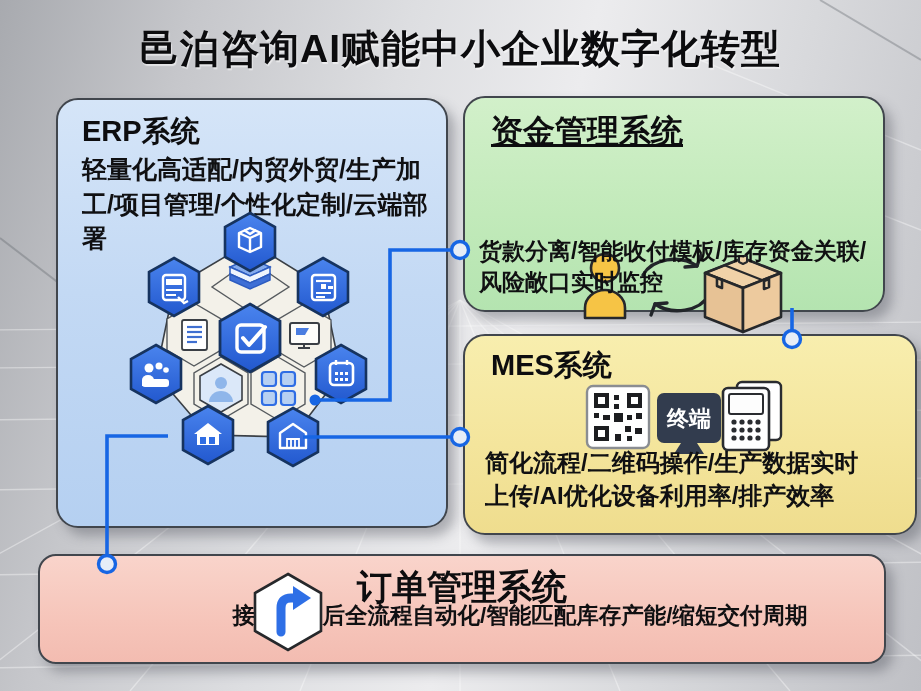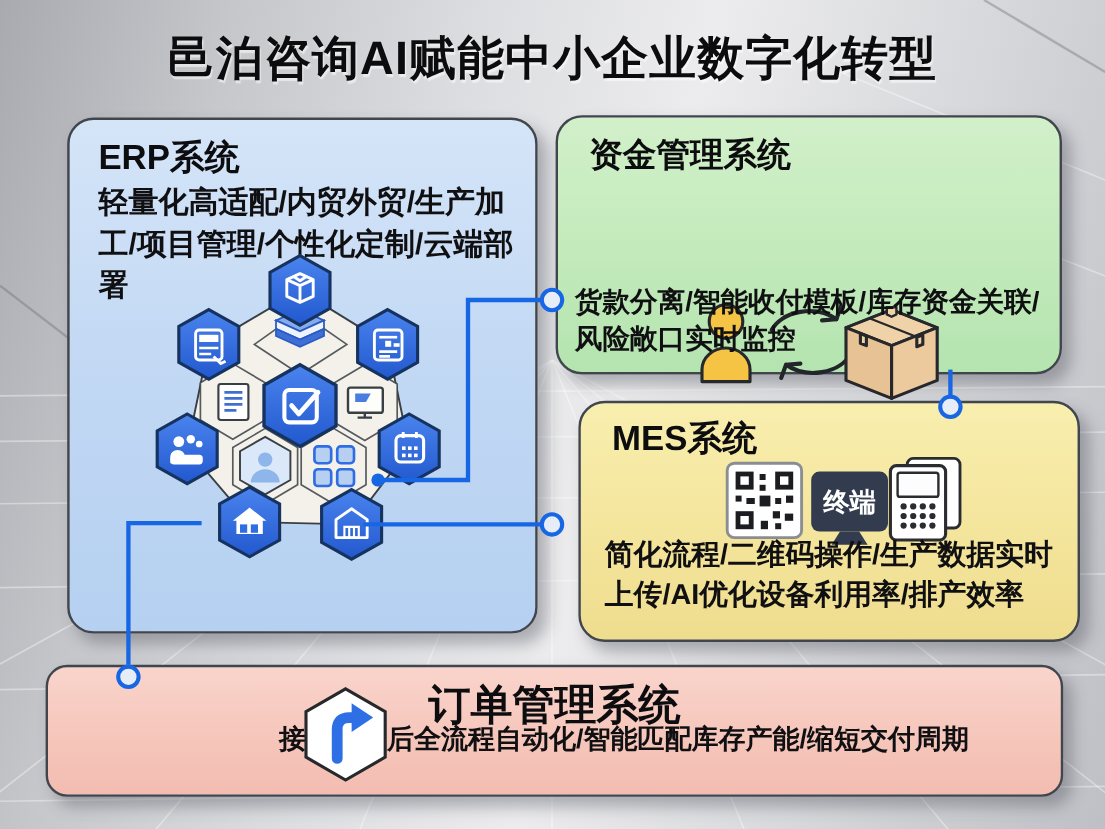--- a/index.html
+++ b/index.html
@@ -9,29 +9,29 @@
   .bgfx{position:absolute;inset:0;z-index:0;pointer-events:none;}
   .page-title{position:absolute;left:0;top:22px;width:100%;text-align:center;z-index:2;
     font-size:39px;font-weight:900;color:#0c0c0e;letter-spacing:1px;
     text-shadow:1px 2px 1px rgba(255,255,255,.55);}
   .panel{position:absolute;border:2px solid #41464d;border-radius:22px;z-index:1;
     box-shadow:7px 8px 12px rgba(70,74,84,.38);}
   .panel-erp{left:56px;top:98px;width:388px;height:426px;
     background:linear-gradient(180deg,#d5e5f8 0%,#c3d9f4 45%,#b5d0f1 100%);}
   .panel-funds{left:463px;top:96px;width:418px;height:212px;
     background:linear-gradient(180deg,#d2f0ca 0%,#c2eaba 55%,#b4e4b0 100%);}
-  .panel-mes{left:482px;top:334px;width:414px;height:197px;
-    background:linear-gradient(180deg,#f8eeae 0%,#f4e59c 55%,#efdd8e 100%);}
+  .panel-mes{left:463px;top:334px;width:414px;height:197px;
+    background:linear-gradient(180deg,#f8eeae 0%,#f4e59c 55%,#efdd8e 100%);padding-left:36px;}
   .panel-orders{left:38px;top:554px;width:844px;height:106px;border-radius:18px;
     background:linear-gradient(180deg,#f9d4cb 0%,#f6c5ba 60%,#f3bcb1 100%);}
   .panel h2{margin:0;color:#0d0d0f;}
   .erp-title{position:absolute;left:24px;top:12px;font-size:29px;font-weight:800;}
   .erp-desc{position:absolute;left:24px;top:52px;width:350px;font-size:25px;line-height:1.38;
     font-weight:700;color:#101012;}
-  .funds-title{position:absolute;left:26px;top:12px;font-size:28px;font-weight:800;}
+  .funds-title{position:absolute;left:26px;top:12px;font-size:32px;font-weight:800;text-decoration:underline;}
   .funds-desc{position:absolute;left:14px;top:138px;width:390px;
     font-size:23px;line-height:1.35;font-weight:700;color:#101012;}
   .mes-title{position:absolute;left:26px;top:10px;font-size:29px;font-weight:800;}
   .mes-desc{position:absolute;left:20px;top:110px;width:382px;font-size:24px;line-height:1.38;
     font-weight:700;color:#101012;}
   .orders-title{position:absolute;left:0;top:8px;width:100%;text-align:center;
     font-size:35px;font-weight:800;}
   .orders-desc{position:absolute;left:150px;top:44px;width:660px;text-align:center;
     font-size:22.5px;font-weight:700;color:#101012;}
   .abs{position:absolute;}

